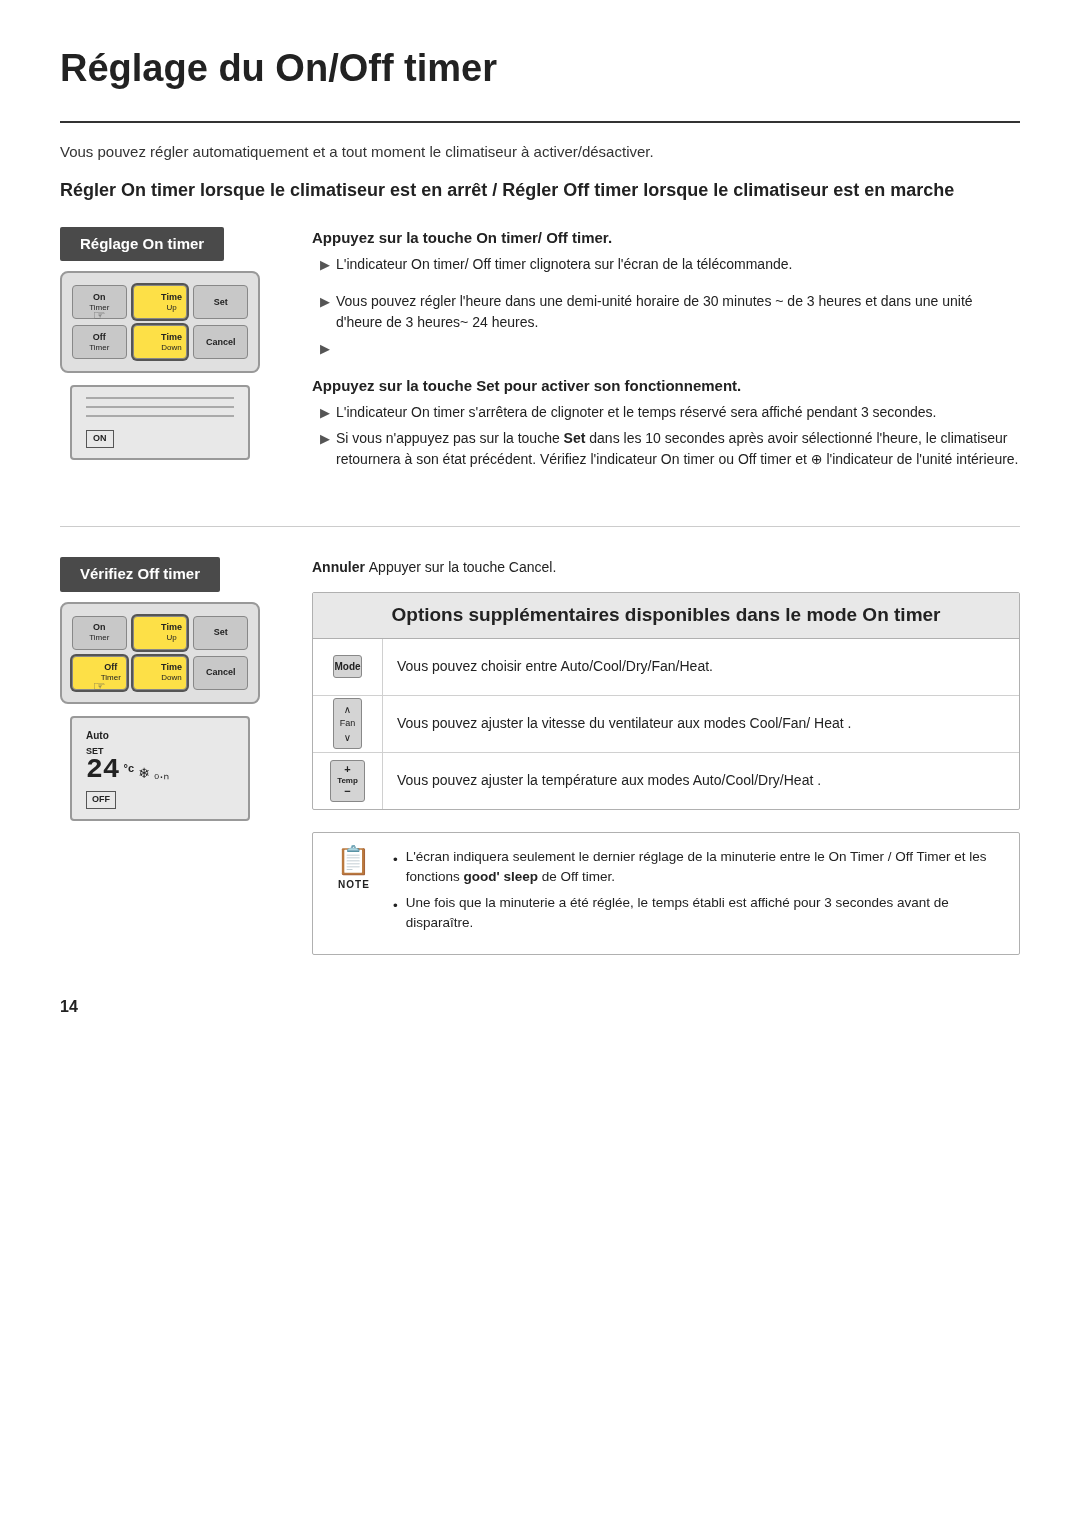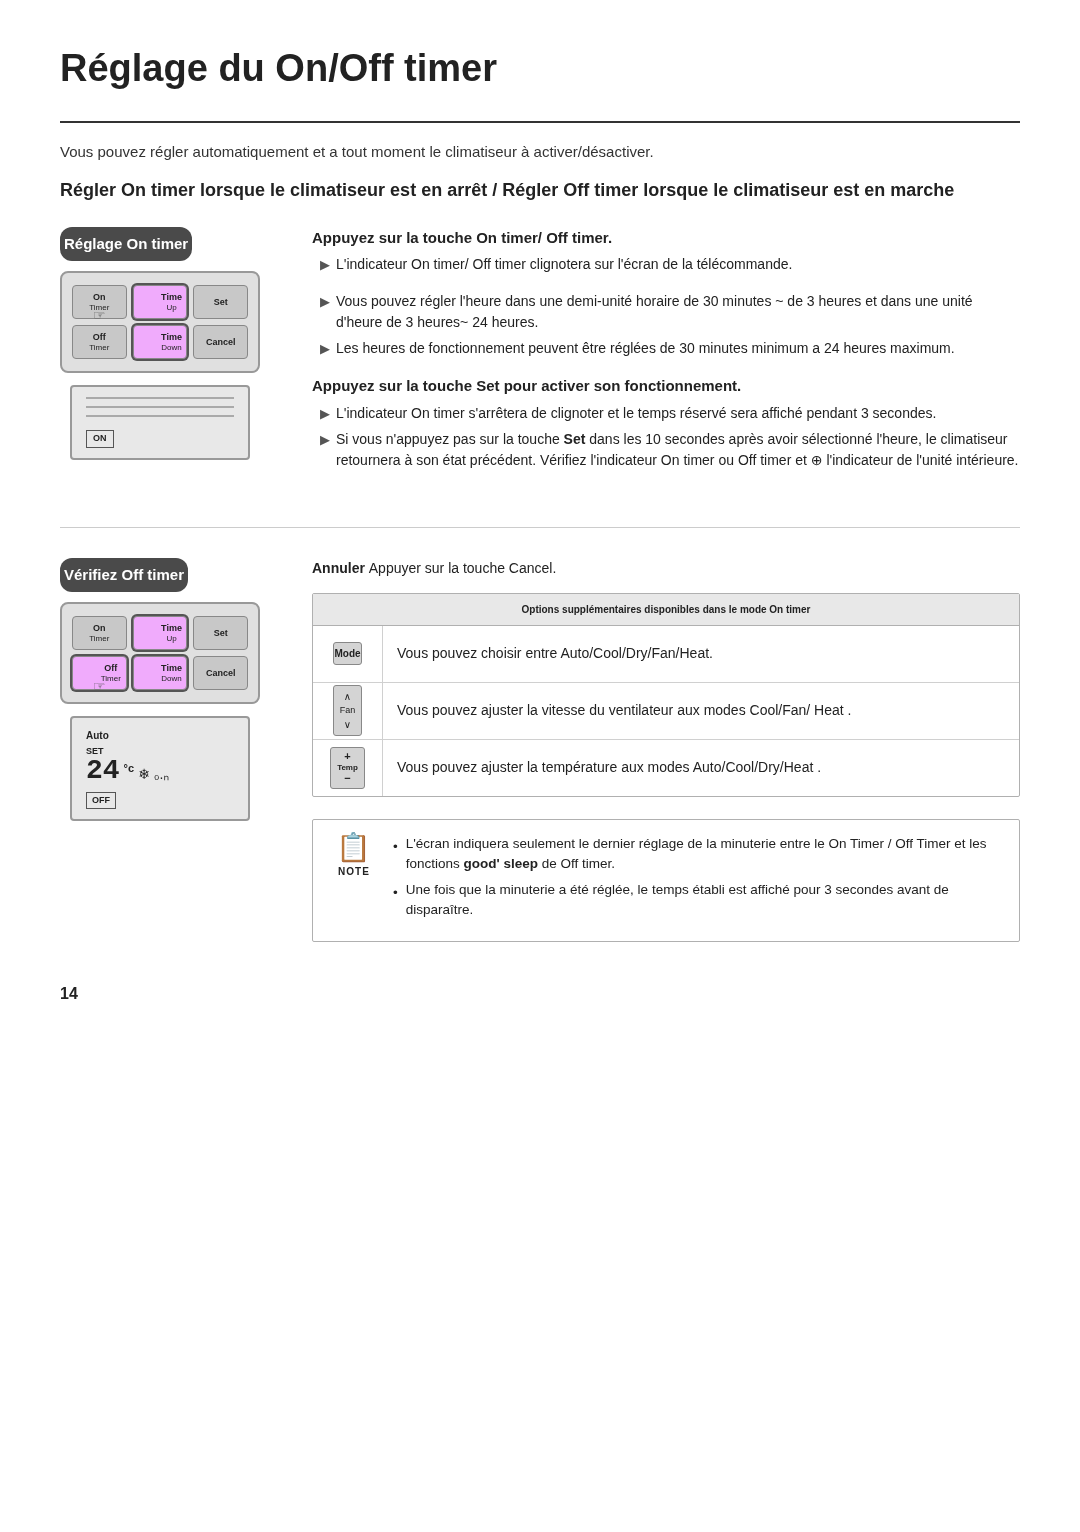--- a/index.html
+++ b/index.html
@@ -45,24 +45,24 @@
     .right-col {
       flex: 1;
     }
 
     
     .section-label {
       background: #4a4a4a;
       color: #fff;
       font-size: 15px;
       font-weight: bold;
-      padding: 6px 4px;
+      padding: 6px 20px;
       margin-bottom: 10px;
       display: inline-block;
-      border-radius: 12px;
+      border-radius: 2px;
     }
 
     
     .remote-box {
       border: 2px solid #999;
       border-radius: 8px;
       background: #e0e0e0;
       padding: 12px 10px;
       width: 200px;
       margin-bottom: 12px;
@@ -82,21 +82,21 @@
       padding: 4px 2px;
       line-height: 1.2;
       min-height: 34px;
       display: flex;
       flex-direction: column;
       align-items: center;
       justify-content: center;
       position: relative;
     }
     .btn-key.highlighted {
-      background: #f0abfc;
+      background: #fde047;
       box-shadow: 0 0 0 2px #555;
       padding-left: 25px;
     }
     .btn-key .key-label {
       font-size: 9px;
       font-weight: bold;
     }
     .btn-key .key-sub {
       font-size: 8px;
     }
@@ -208,21 +208,21 @@
     .options-table {
       border: 1.5px solid #b0b0b0;
       border-radius: 2px;
       overflow: hidden;
       margin-top: 8px;
     }
     .options-table-header {
       background: #e8e8e8;
       border-bottom: 1.5px solid #b0b0b0;
       font-weight: bold;
-      font-size: 10px;
+      font-size: 19px;
       padding: 8px 12px;
       text-align: center;
     }
     .options-table-row {
       display: flex;
       align-items: center;
       border-bottom: 1px solid #d0d0d0;
       min-height: 56px;
     }
     .options-table-row:last-child {
@@ -392,21 +392,20 @@
       </div>
     </div>
 
     <div class="instr-step">
       <div class="bullet-item">
         <span class="bullet-arrow">▶</span>
         <span class="bullet-text">Vous pouvez régler l'heure dans une demi-unité horaire de 30 minutes ~ de 3 heures et dans une unité d'heure de 3 heures~ 24 heures.</span>
       </div>
       <div class="bullet-item">
         <span class="bullet-arrow">▶</span>
-        <span class="bullet-text">Les heures de fonctionnement peuvent être réglées de 30 minutes minimum a 24 heures maximum.</span>
       </div>
     </div>
 
     <div class="instr-step">
       <div class="step-title">Appuyez sur la touche Set pour activer son fonctionnement.</div>
       <div class="bullet-item">
         <span class="bullet-arrow">▶</span>
         <span class="bullet-text">L'indicateur On timer s'arrêtera de clignoter et le temps réservé sera affiché pendant 3 secondes.</span>
       </div>
       <div class="bullet-item">

